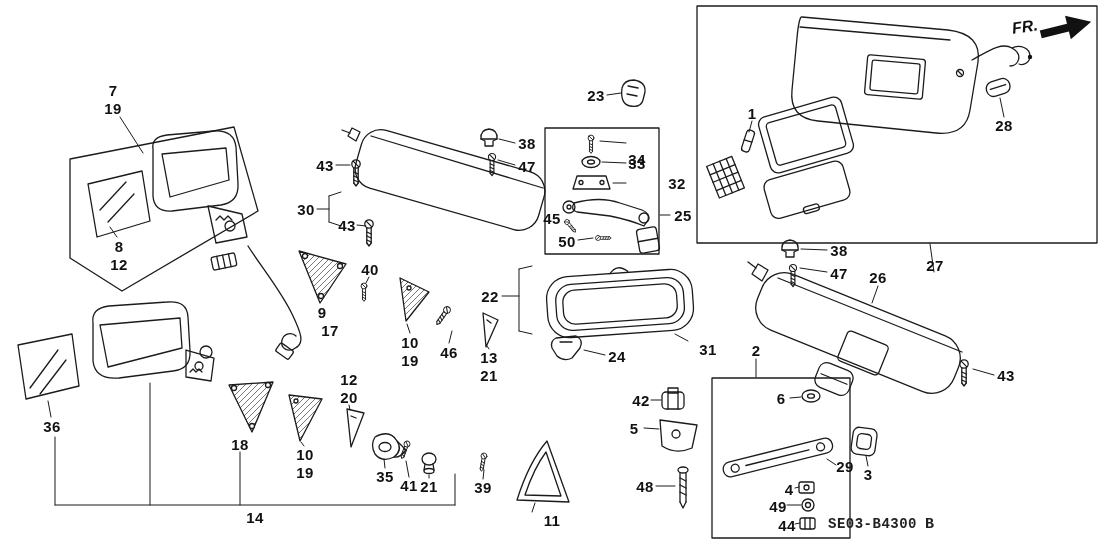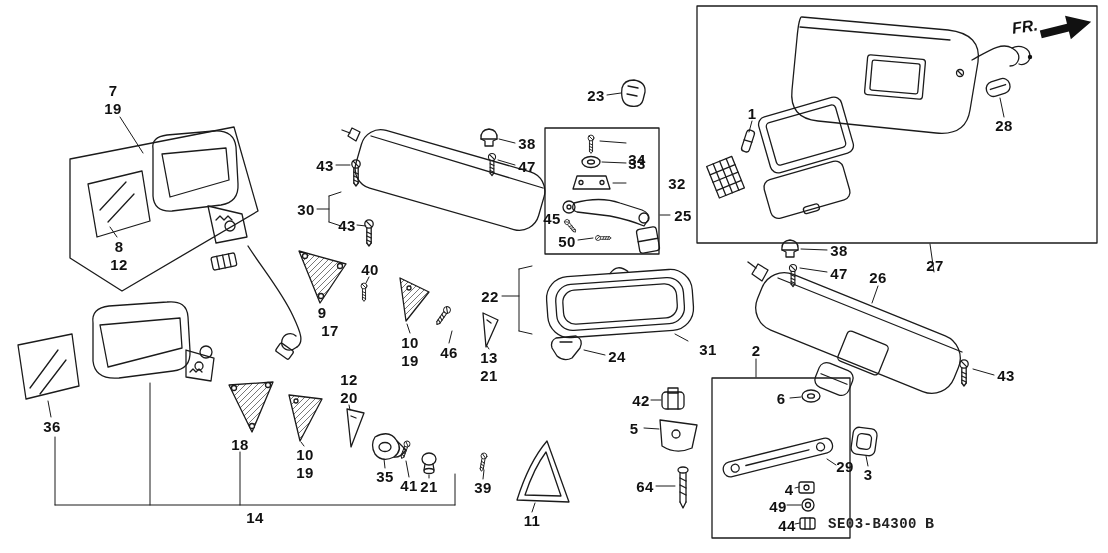--- a/index.html
+++ b/index.html
@@ -455,24 +455,24 @@
       <span class="callout" style="left: 240px; top: 444px;">18</span>
       <span class="callout" style="left: 305px; top: 454px;">10</span>
       <span class="callout" style="left: 305px; top: 472px;">19</span>
       <span class="callout" style="left: 1006px; top: 375px;">43</span>
       <span class="callout" style="left: 845px; top: 466px;">29</span>
       <span class="callout" style="left: 868px; top: 474px;">3</span>
       <span class="callout" style="left: 385px; top: 476px; text-align: right;">35</span>
       <span class="callout" style="left: 409px; top: 485px;">41</span>
       <span class="callout" style="left: 429px; top: 486px;">21</span>
       <span class="callout" style="left: 483px; top: 487px; text-align: right;">39</span>
-      <span class="callout" style="left: 645px; top: 486px;">64</span>
+      <span class="callout" style="left: 645px; top: 486px;">48</span>
       <span class="callout" style="left: 789px; top: 489px;">4</span>
       <span class="callout" style="left: 778px; top: 506px;">49</span>
-      <span class="callout" style="left: 532px; top: 520px;">11</span>
+      <span class="callout" style="left: 552px; top: 520px;">11</span>
       <span class="callout" style="left: 787px; top: 525px;">44</span>
       <span class="callout" style="left: 255px; top: 517px;">14</span>
     </div>
 
   <div class="fr-label">
     <span>FR.</span>
   </div>
 
   <div class="code-label">
     <span>SE03-B4300</span><span class="suffix">B</span>

